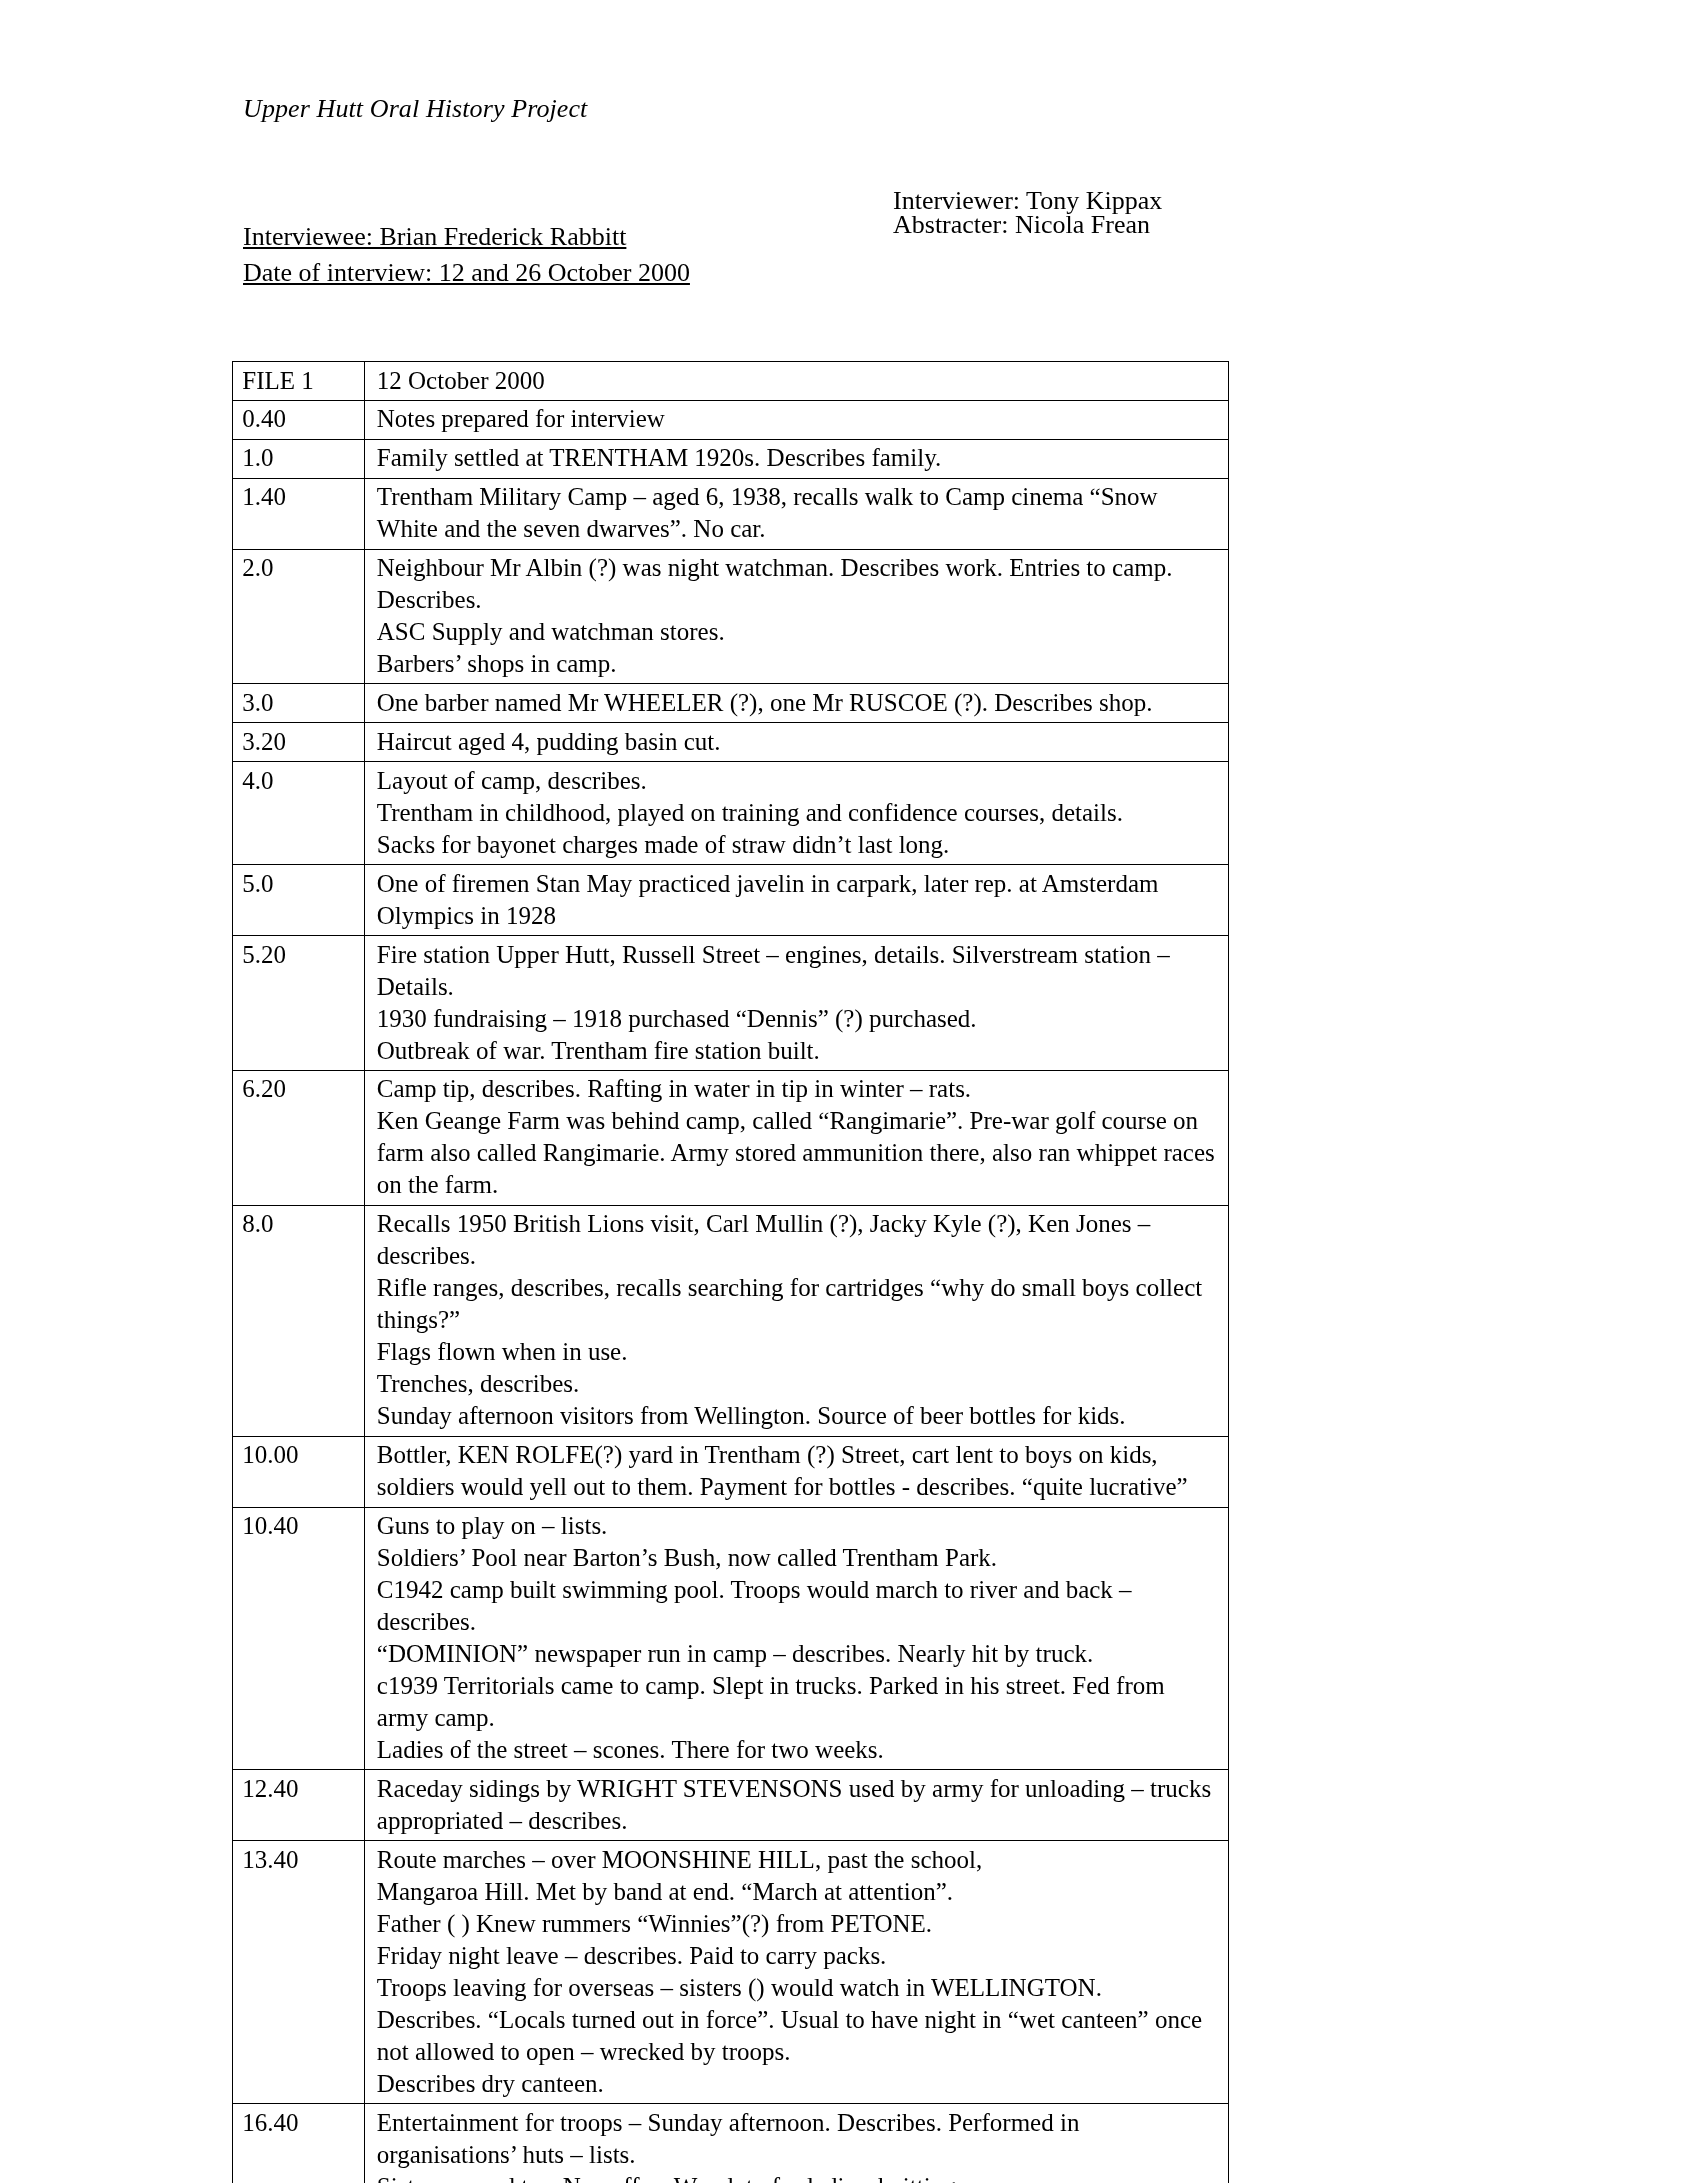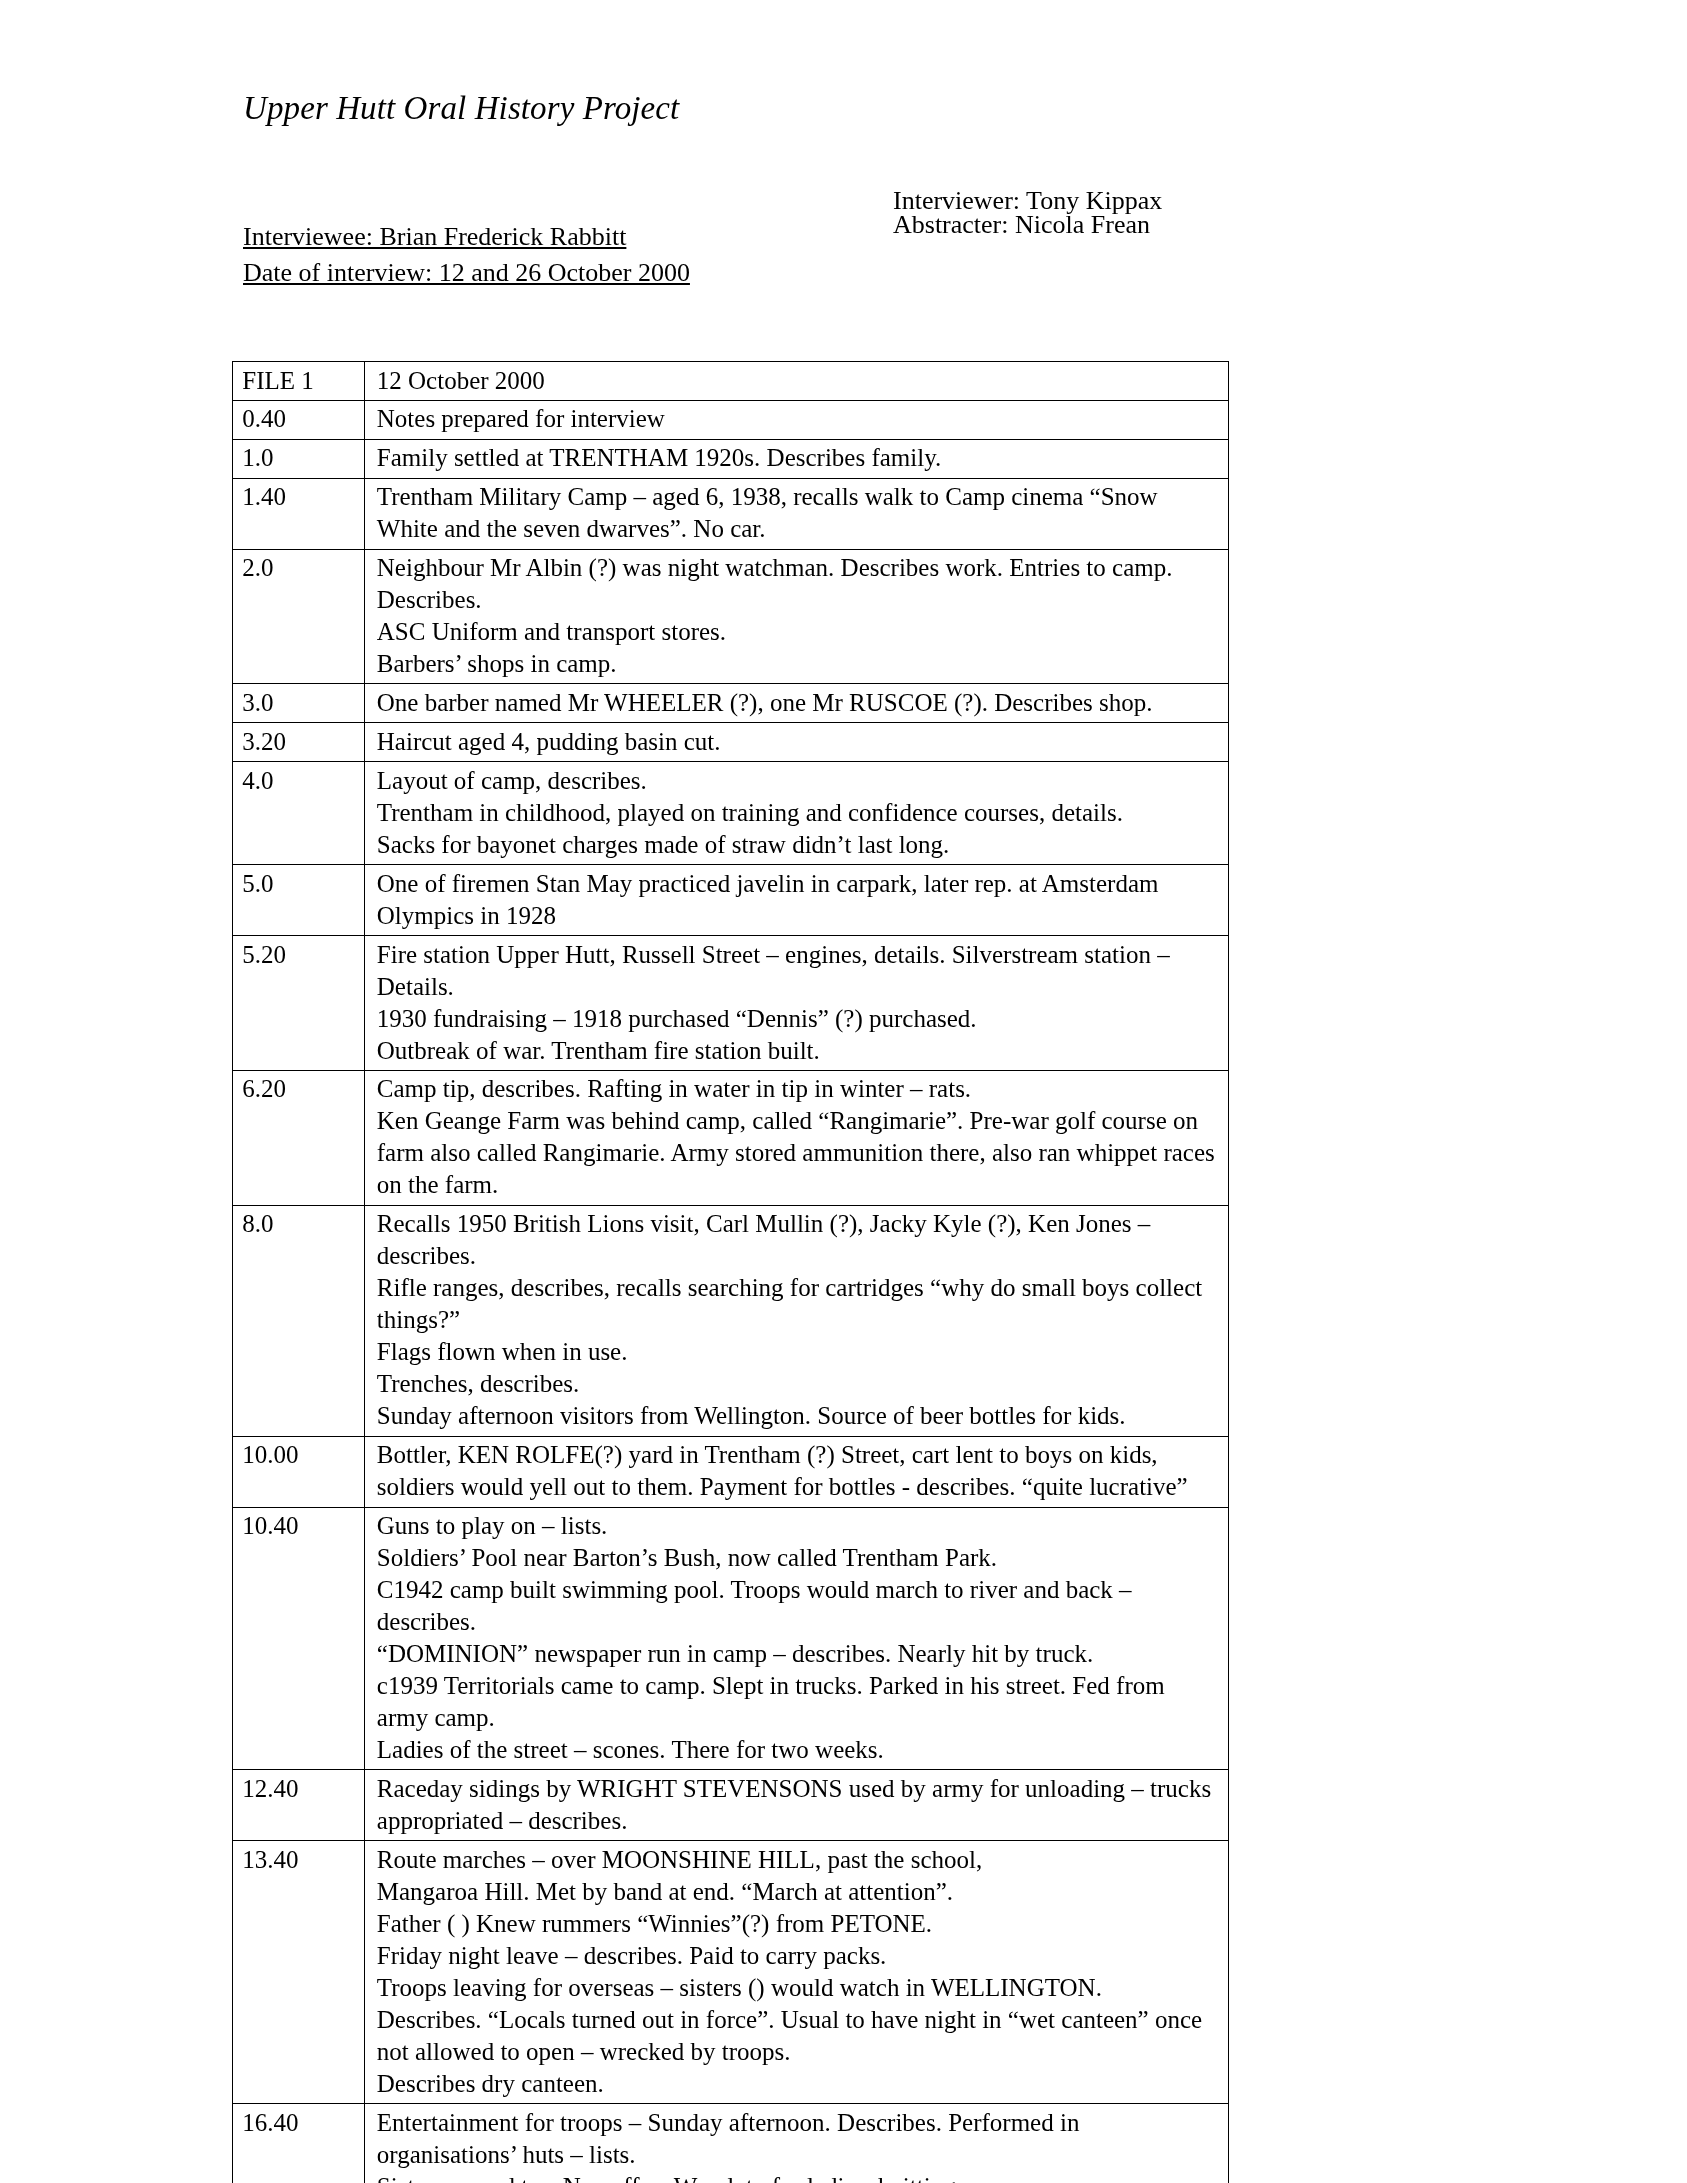--- a/index.html
+++ b/index.html
@@ -21,21 +21,21 @@
     box-sizing: border-box;
     padding: 0;
   }
 
   
   .doc-header {
     position: absolute;
     left: 243px;
     top: 94px;
     font-style: italic;
-    font-size: 33px;
+    font-size: 26px;
     line-height: 29px;
     letter-spacing: 0.1px;
     white-space: nowrap;
   }
 
   
   .meta {
     position: absolute;
     left: 243px;
     top: 207px;
@@ -146,21 +146,21 @@
         <tr>
           <td class="cell-time">1.40</td>
           <td class="cell-body">
             <span class="ln">Trentham Military Camp – aged 6, 1938, recalls walk to Camp cinema “Snow White and the seven dwarves”. No car.</span>
           </td>
         </tr>
         <tr>
           <td class="cell-time">2.0</td>
           <td class="cell-body">
             <span class="ln">Neighbour Mr Albin (?) was night watchman. Describes work. Entries to camp. Describes.</span>
-            <span class="ln">ASC Uniform and transport stores.</span>
+            <span class="ln">ASC Supply and watchman stores.</span>
             <span class="ln">Barbers’ shops in camp.</span>
           </td>
         </tr>
         <tr>
           <td class="cell-time">3.0</td>
           <td class="cell-body">
             <span class="ln">One barber named Mr WHEELER (?), one Mr RUSCOE (?). Describes shop.</span>
           </td>
         </tr>
         <tr>

